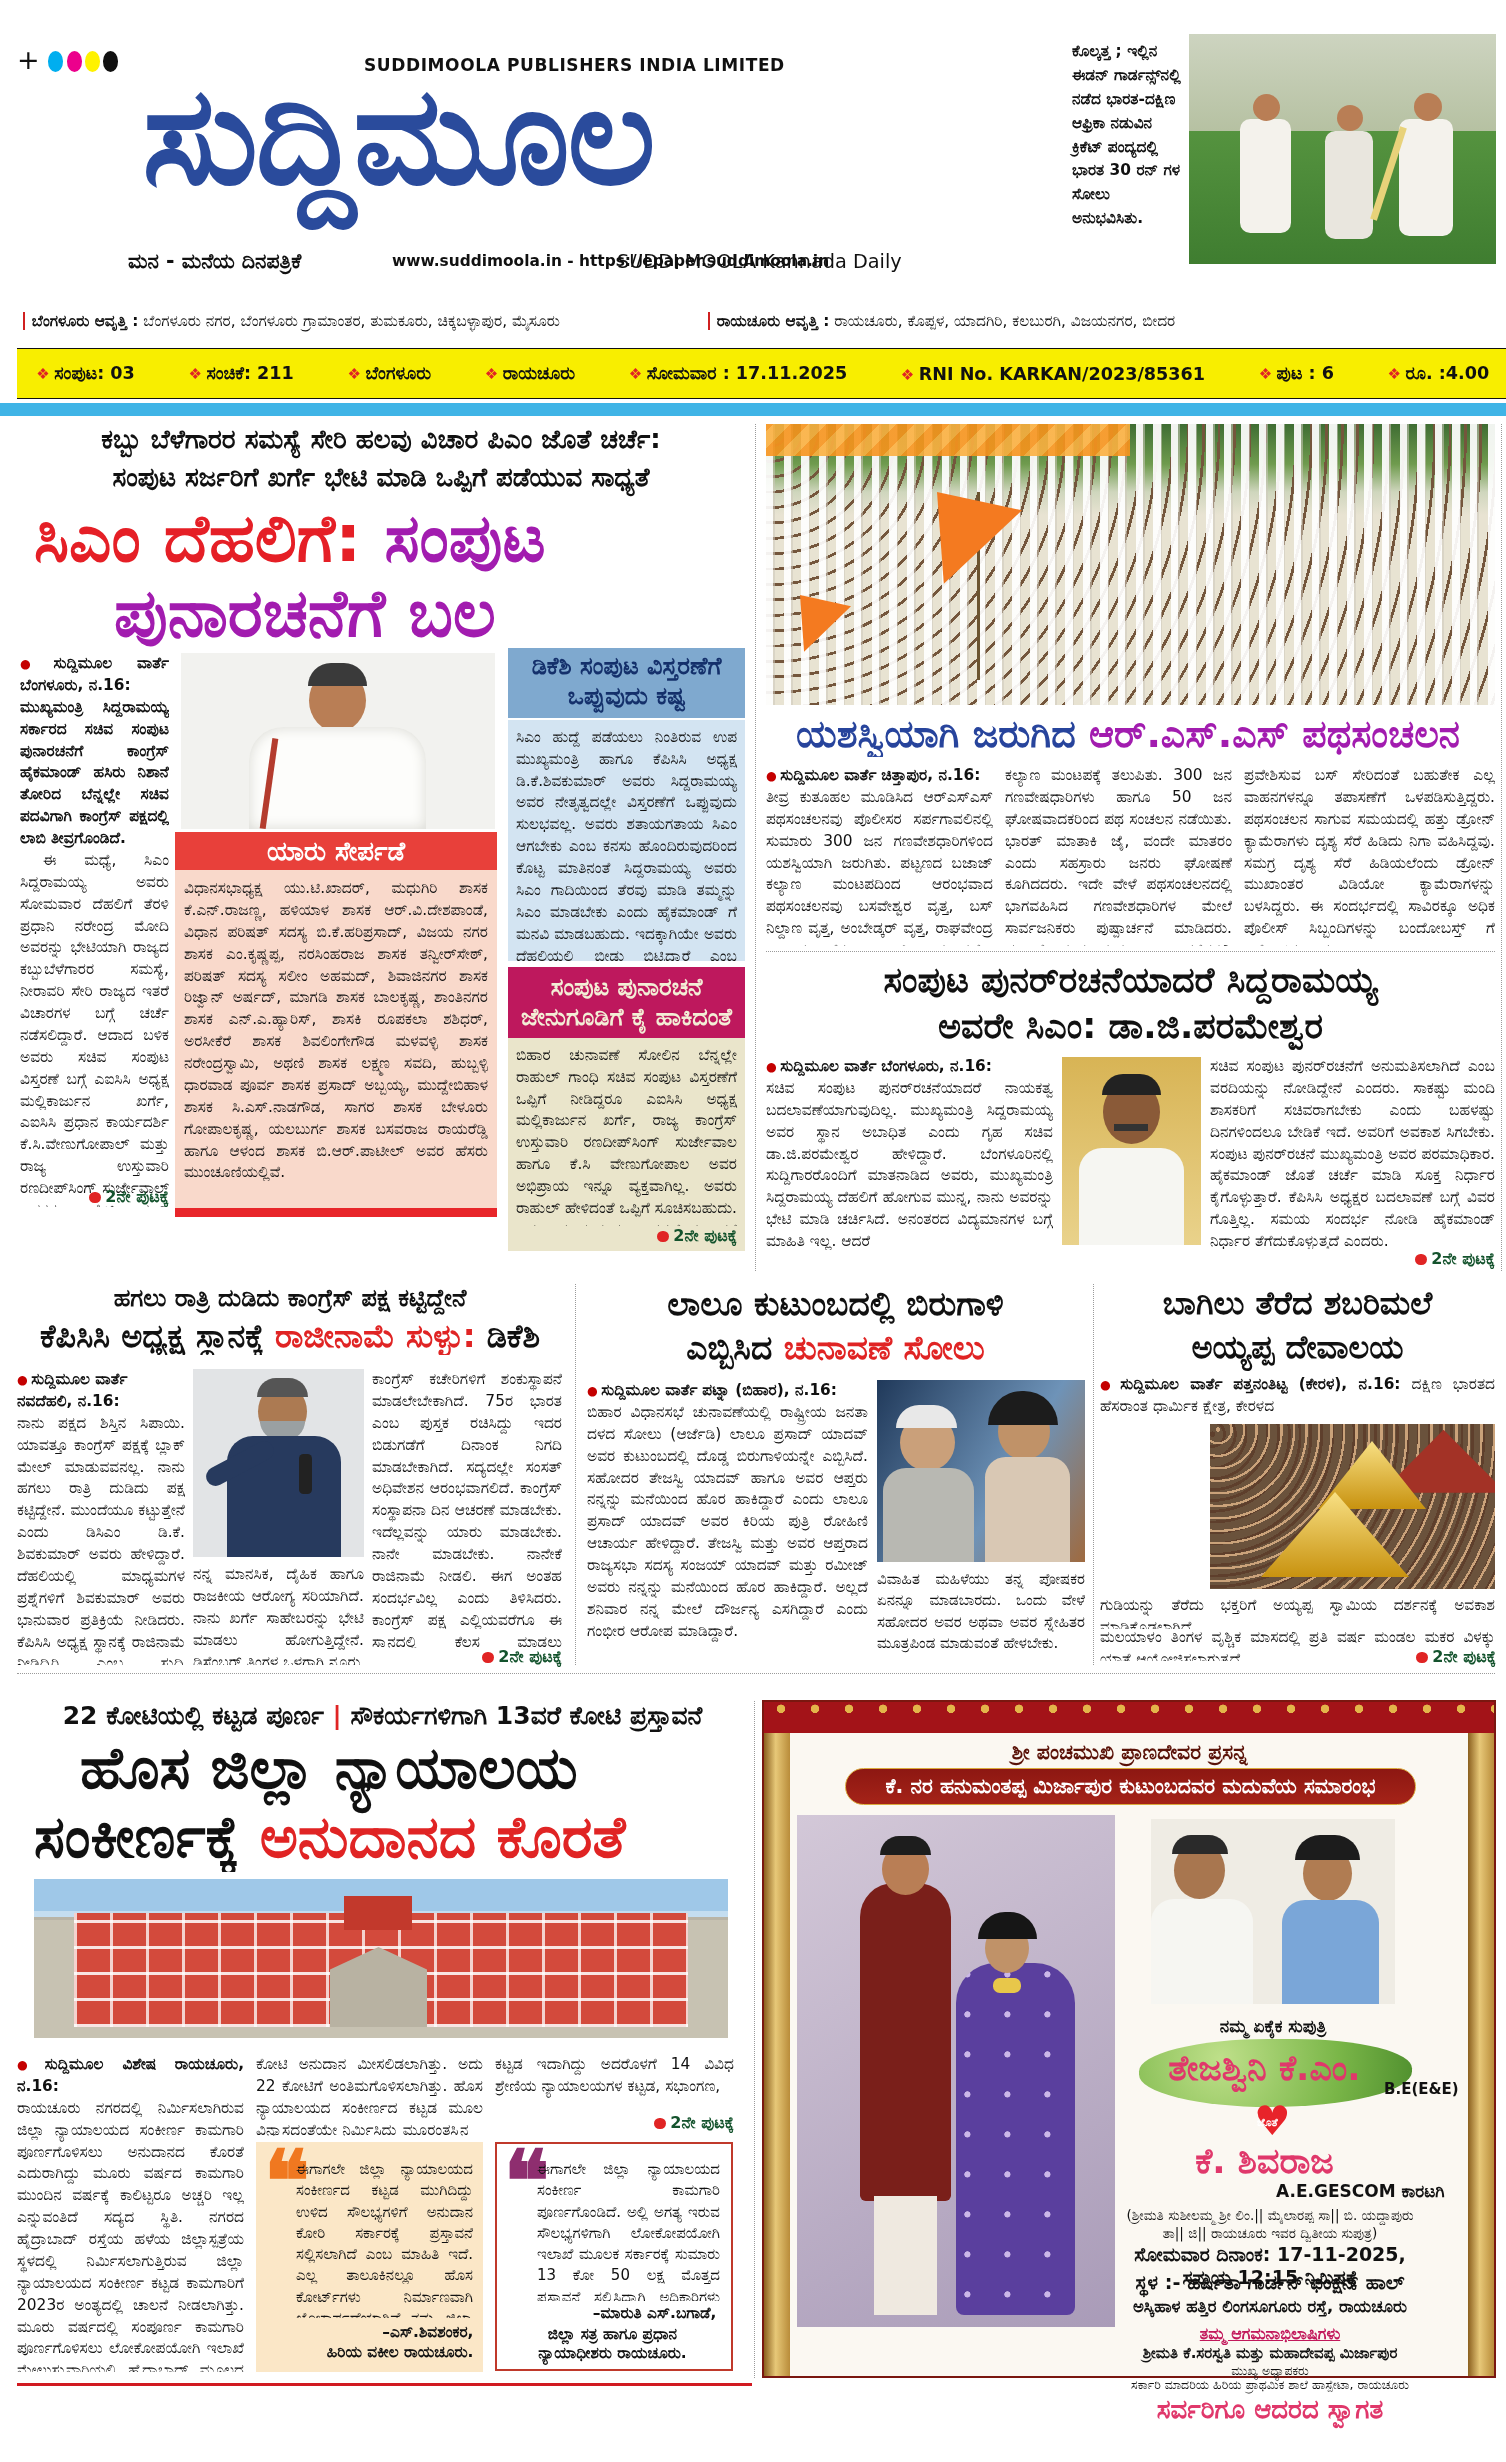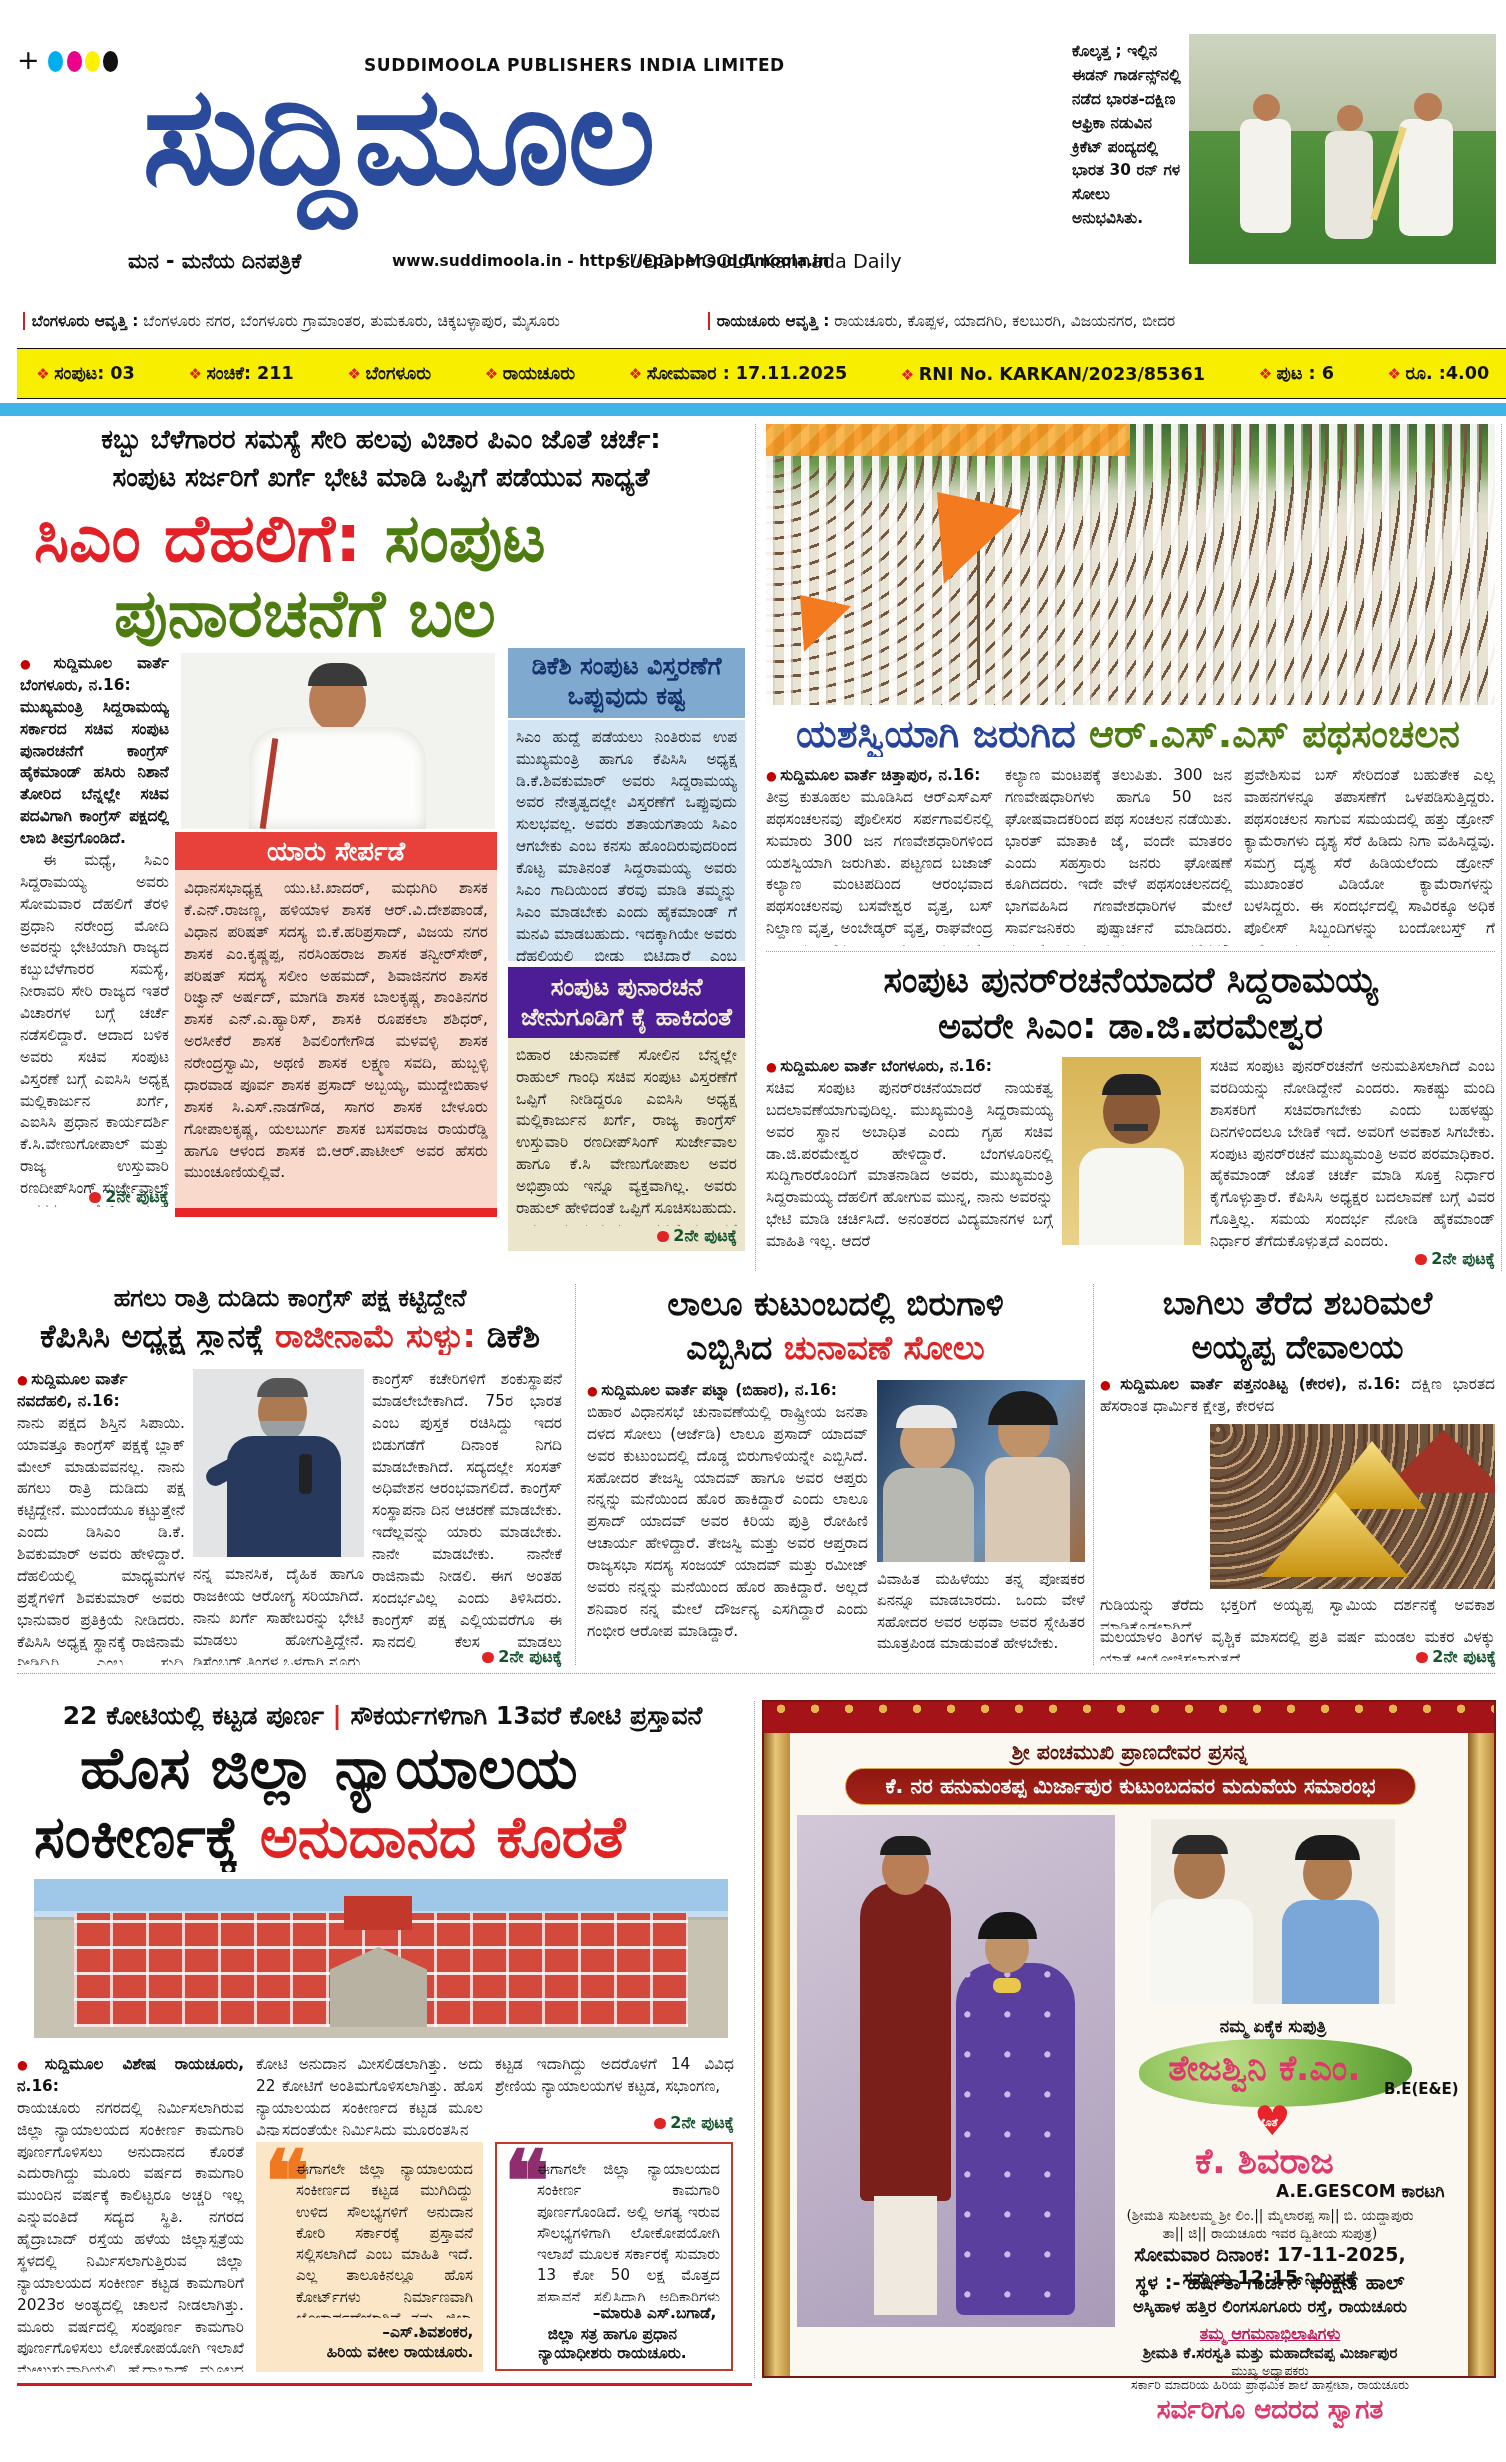--- a/index.html
+++ b/index.html
@@ -18,29 +18,29 @@
   .regdot{display:inline-block;width:15px;height:20.5px;border-radius:50%;margin-right:3.4px;vertical-align:middle;}
   .cmyk{font-size:30px;font-weight:bold;letter-spacing:5.7px;font-family:"DejaVu Serif","Liberation Serif",serif;}
   .logo{font-weight:bold;color:#2a4b9c;font-size:136px;line-height:1;letter-spacing:-2.3px;}
   .pubs{font-size:17px;font-weight:bold;letter-spacing:0.6px;}
   .edition{border-left:2.8px solid #d02020;padding-left:6.8px;font-size:15.4px;white-space:nowrap;}
   .infobar{background:#f8ee00;border-top:1.7px solid #111;border-bottom:1.7px solid #111;
            display:flex;align-items:center;justify-content:space-between;padding:0 19.3px;font-size:17.6px;font-weight:bold;}
   .infobar .dia{color:#e02424;margin-right:4.5px;font-size:15px;}
   .cyanstrip{background:#3fb4e6;}
   
-  .red1{color:#e51f26;} .red2{color:#4d7c0f;} .blue1{color:#27449c;} .redtxt{color:#e02424;}
+  .red1{color:#e51f26;} .red2{color:#a21caf;} .blue1{color:#27449c;} .redtxt{color:#e02424;}
   .kicker{font-weight:bold;}
   
   .boxhdr{font-weight:bold;text-align:center;line-height:1.25;}
   .whohdr{background:#e8403a;color:#fff;}
   .whobody{background:#f9d9cb;}
   .dkhdr{background:#7fa9cf;color:#14306b;}
   .dkbody{background:#d3e4f2;}
-  .hivehdr{background:#4c1d95;color:#f3eed6;}
+  .hivehdr{background:#be185d;color:#f3eed6;}
   .hivebody{background:#eae5cb;}
   .quote1{background:#fbe7c7;}
   .quote2{background:#fff;border:2.3px solid #c0392b;}
   .qmark{font-size:85px;line-height:.7;font-weight:bold;font-family:"DejaVu Serif","Liberation Serif",serif;}
   .redrule{background:#d11a21;}
   
   .photo{overflow:hidden;position:absolute;}
   .ph-cricket{background:linear-gradient(180deg,#cdd4c0 0%,#b6c1a2 42%,#55933f 42%,#3f7d30 100%);}
   .person .head{position:absolute;border-radius:50%;background:#b97e55;}
   .person .body{position:absolute;border-radius:10.2px;background:#f4f2ec;}

